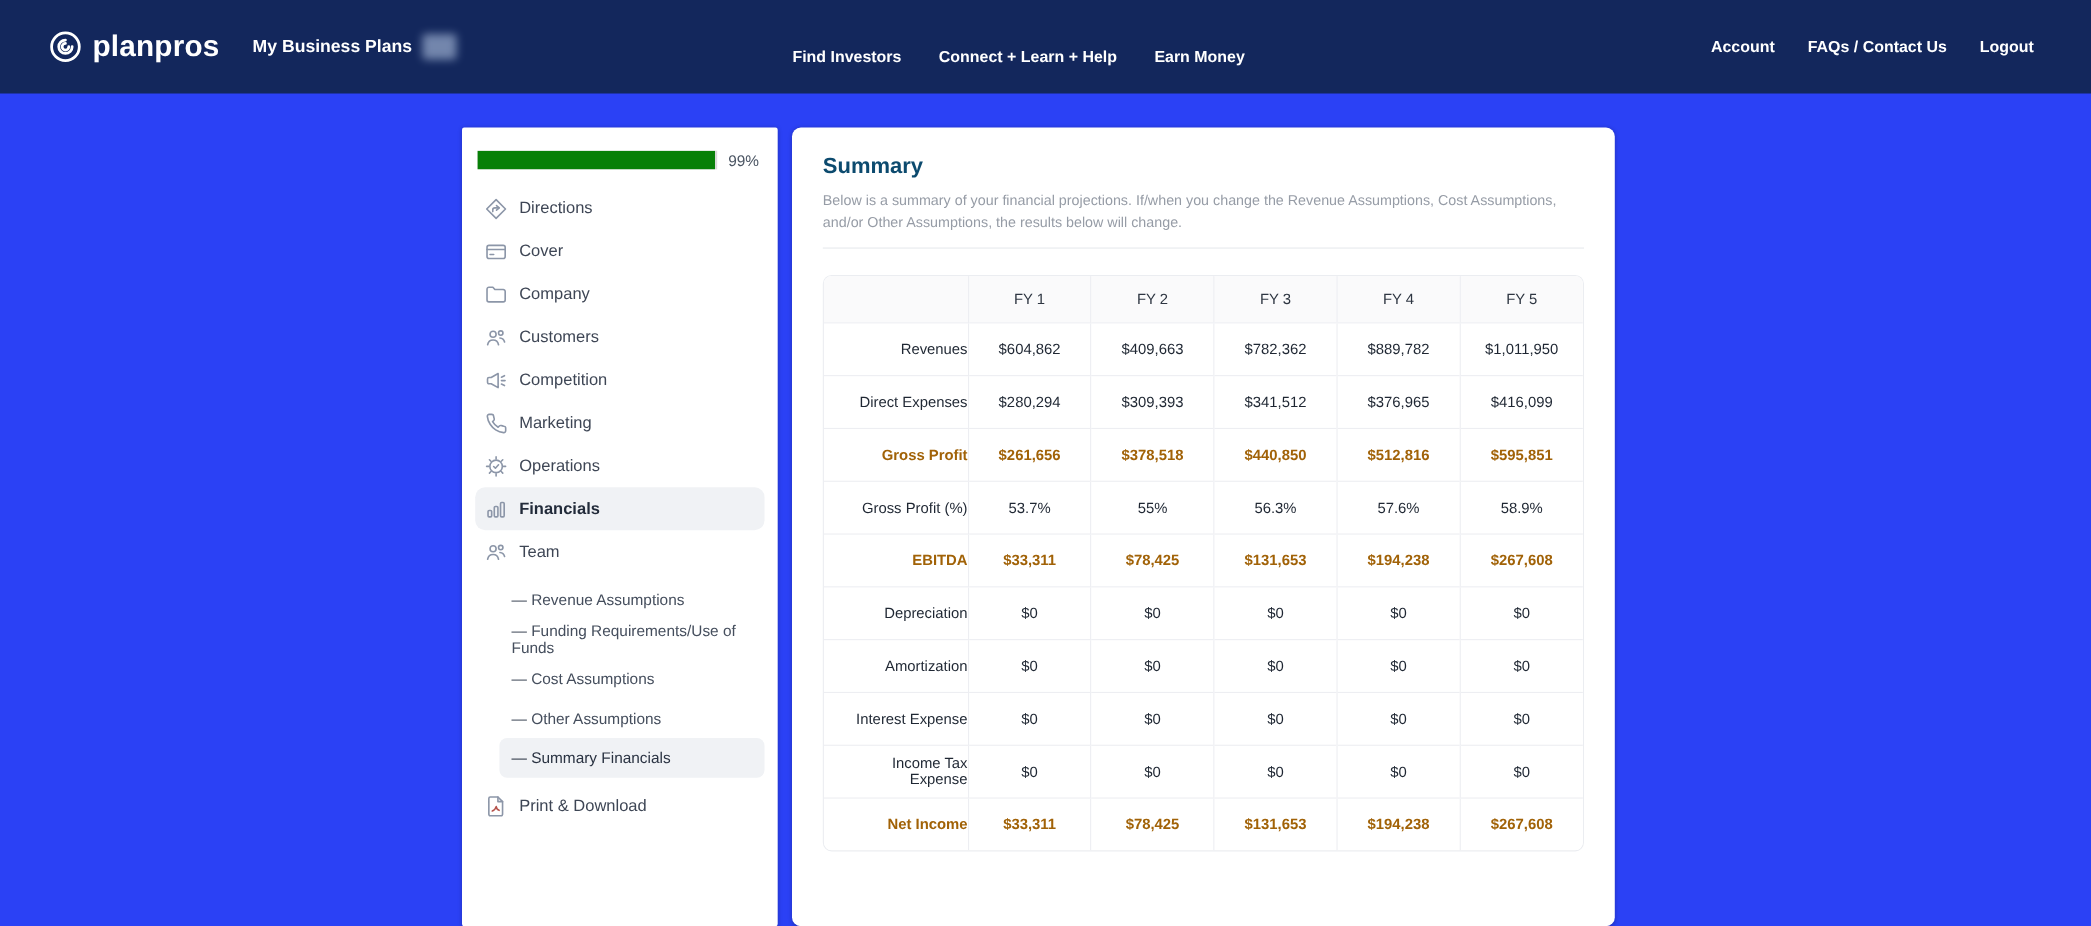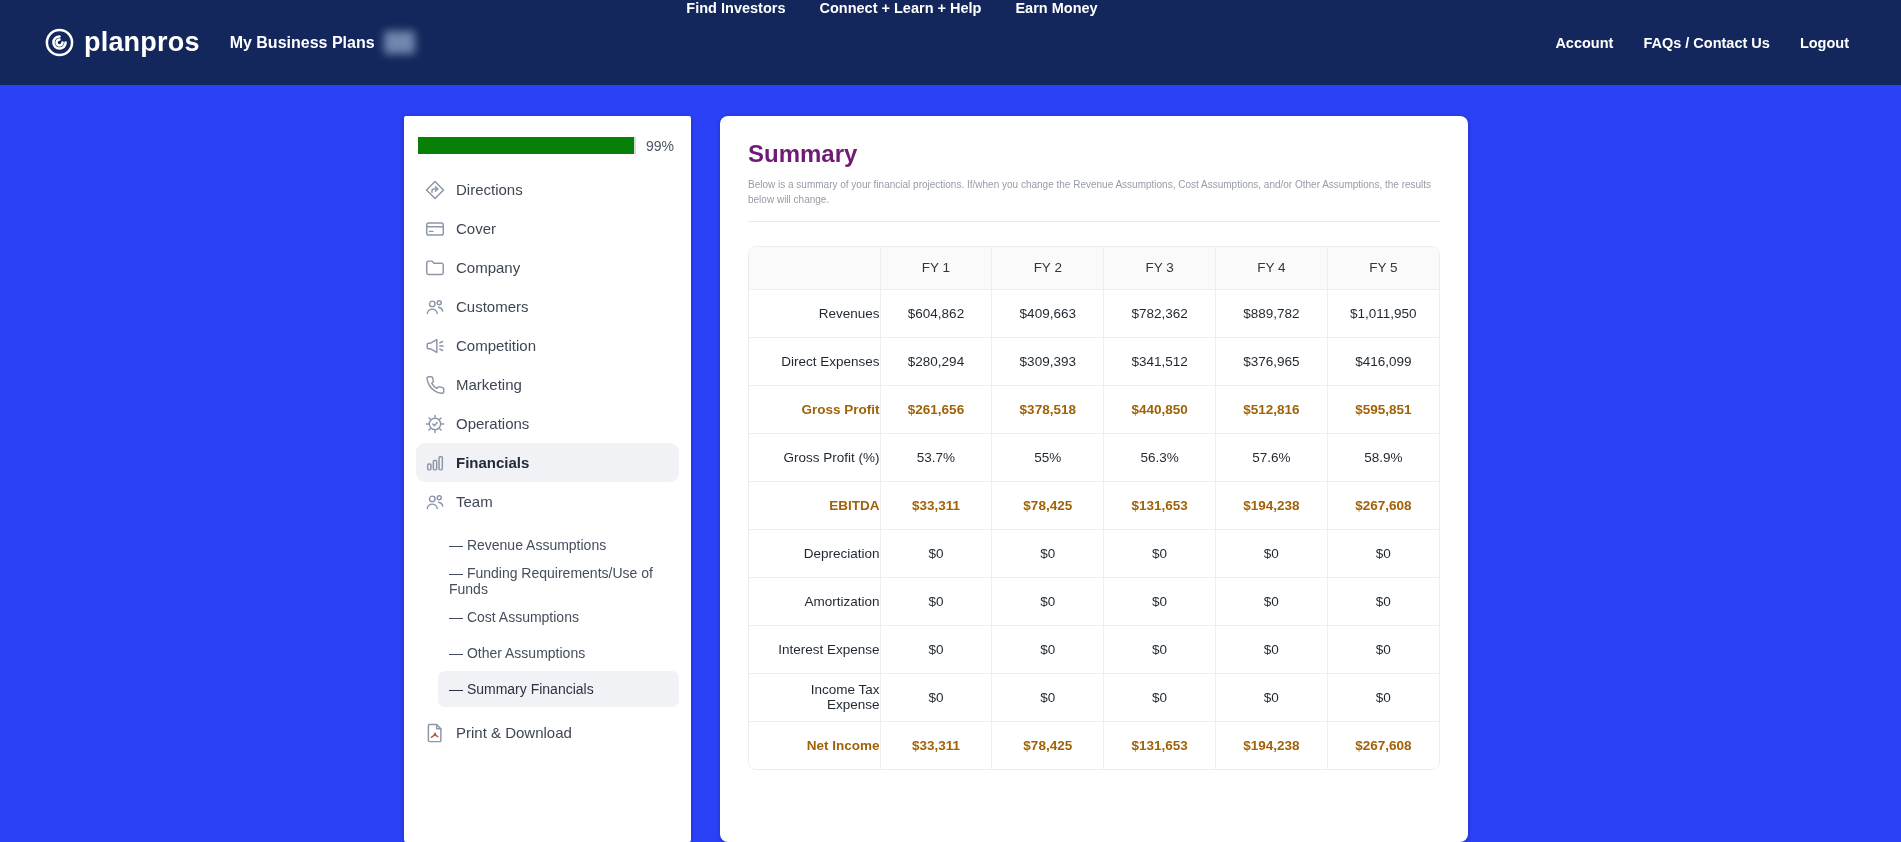--- a/index.html
+++ b/index.html
@@ -21,30 +21,30 @@
   }
   .brand{ display:flex; align-items:center; gap:9px; }
   .brand svg{ width:31px; height:31px; }
   .brand-name{ font-size:27px; font-weight:700; letter-spacing:.2px; }
   .myplans{ margin-left:30px; font-size:16px; font-weight:700; }
   .redacted{
     margin-left:9px; width:31px; height:23px; border-radius:3px;
     background:#8497bb; filter:blur(4px); opacity:.85;
   }
   .nav-center{
-    position:absolute; left:892px; top:0; height:104px;
+    position:absolute; left:926px; top:0; height:104px;
     transform:translateX(-50%);
-    display:flex; align-items:flex-start; gap:34px;
+    display:flex; align-items:center; gap:34px;
   }
   .nav-right{ margin-left:auto; display:flex; align-items:center; gap:30px; }
   .nav-link{ font-size:14.5px; font-weight:600; color:#fff; text-decoration:none; white-space:nowrap; cursor:pointer; }
 
   
   .sidebar{
-    position:absolute; left:404px; top:116px; width:287px; height:726px;
+    position:absolute; left:420px; top:116px; width:287px; height:726px;
     background:#fff; border-radius:2px;
     box-shadow:0 1px 4px rgba(0,0,0,.25);
     padding:21px 12px 0 12px;
   }
   .progress-row{ display:flex; align-items:center; gap:10px; margin:0 2px 16px 2px; }
   .progress-track{ width:218px; height:17px; background:#d9d9d9; overflow:hidden; }
   .progress-fill{ height:100%; background:var(--progress-green,#078007); }
   .progress-label{ font-size:14px; color:#4b5563; }
 
   .side-item{
@@ -64,22 +64,22 @@
   .side-sub.active{ background:var(--active-item-bg,#F0F2F5); color:#2A3342; }
   .sublist{ margin:6px 0; }
 
   
   .card{
     position:absolute; left:720px; top:116px; width:748px; height:726px;
     background:#fff; border-radius:8px;
     box-shadow:0 1px 4px rgba(0,0,0,.25);
     padding:24px 28px 0 28px;
   }
-  .page-title{ font-size:24px; font-weight:600; color:#701a75; margin-bottom:9px; }
-  .page-desc{ font-size:10px; line-height:1.5; color:#969CA6; max-width:698px; }
+  .page-title{ font-size:20px; font-weight:600; color:#0c4a6e; margin-bottom:9px; }
+  .page-desc{ font-size:13px; line-height:1.5; color:#969CA6; max-width:698px; }
   .divider{ border:none; border-top:1px solid #E7E9ED; margin:14px 0 0 0; }
 
   .tbl-wrap{ margin-top:24px; border:1px solid #EBEDF1; border-radius:8px; overflow:hidden; }
   table{ width:100%; border-collapse:collapse; table-layout:fixed; }
   th,td{ font-size:13.5px; text-align:center; vertical-align:middle; }
   thead th{
     height:42px; background:#FAFAFB; font-weight:500; color:#2E3642;
   }
   tbody td{ height:48px; color:#1F2733; border-top:1px solid #EDEEF2; background:#fff; }
   th.lbl, td.lbl{ width:19%; text-align:right; padding-left:18px; }

